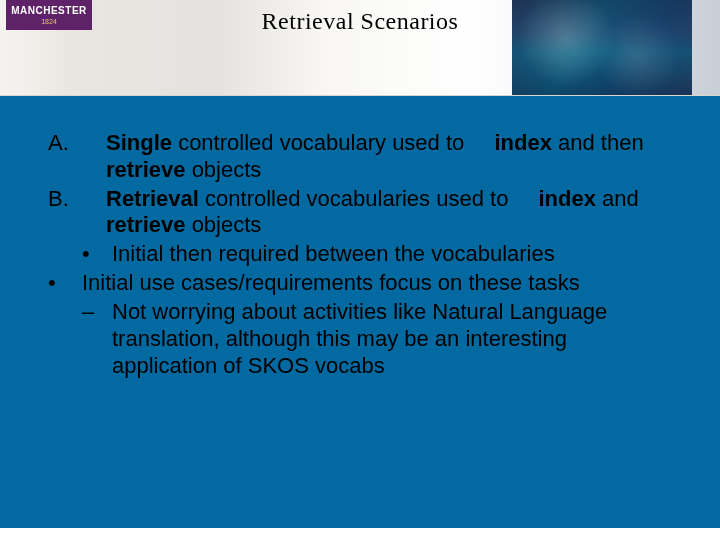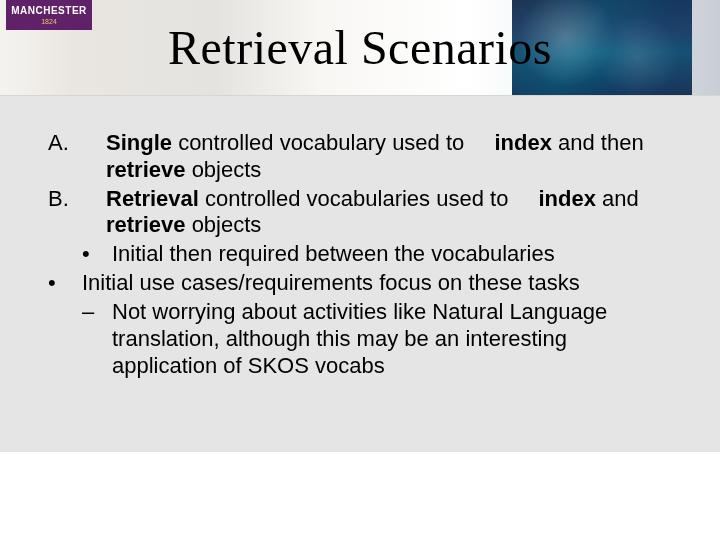--- a/index.html
+++ b/index.html
@@ -7,22 +7,22 @@
     padding: 0;
     width: 720px;
     height: 540px;
     font-family: Arial, Helvetica, sans-serif;
     background: #ffffff;
     overflow: hidden;
   }
   .slide {
     position: relative;
     width: 720px;
-    height: 452px;
-    background: #e5e5e5;
+    height: 528px;
+    background: #0369a1;
   }
   .header-band {
     position: absolute;
     top: 0;
     left: 0;
     width: 720px;
     height: 95px;
     background: linear-gradient(90deg,
       #f5f3f0 0%, #efece8 6%, #e9e6e2 10%,
       #e5e3df 30%, #f8f7f4 45%, #ffffff 65%,
@@ -71,25 +71,25 @@
     letter-spacing: 0.5px;
     font-weight: 600;
   }
   .logo-badge .l2 {
     font-size: 7px;
     color: #e9c96a;
     margin-top: 2px;
   }
   .title {
     position: absolute;
-    top: 20px;
+    top: 8px;
     left: 0;
     width: 720px;
     text-align: center;
-    font-size: 48px;
+    font-size: 24px;
     font-weight: 400;
     color: #000;
     font-family: "Times New Roman", Times, serif;
     letter-spacing: 0.5px;
     z-index: 5;
   }
   .body {
     position: absolute;
     top: 130px;
     left: 48px;

